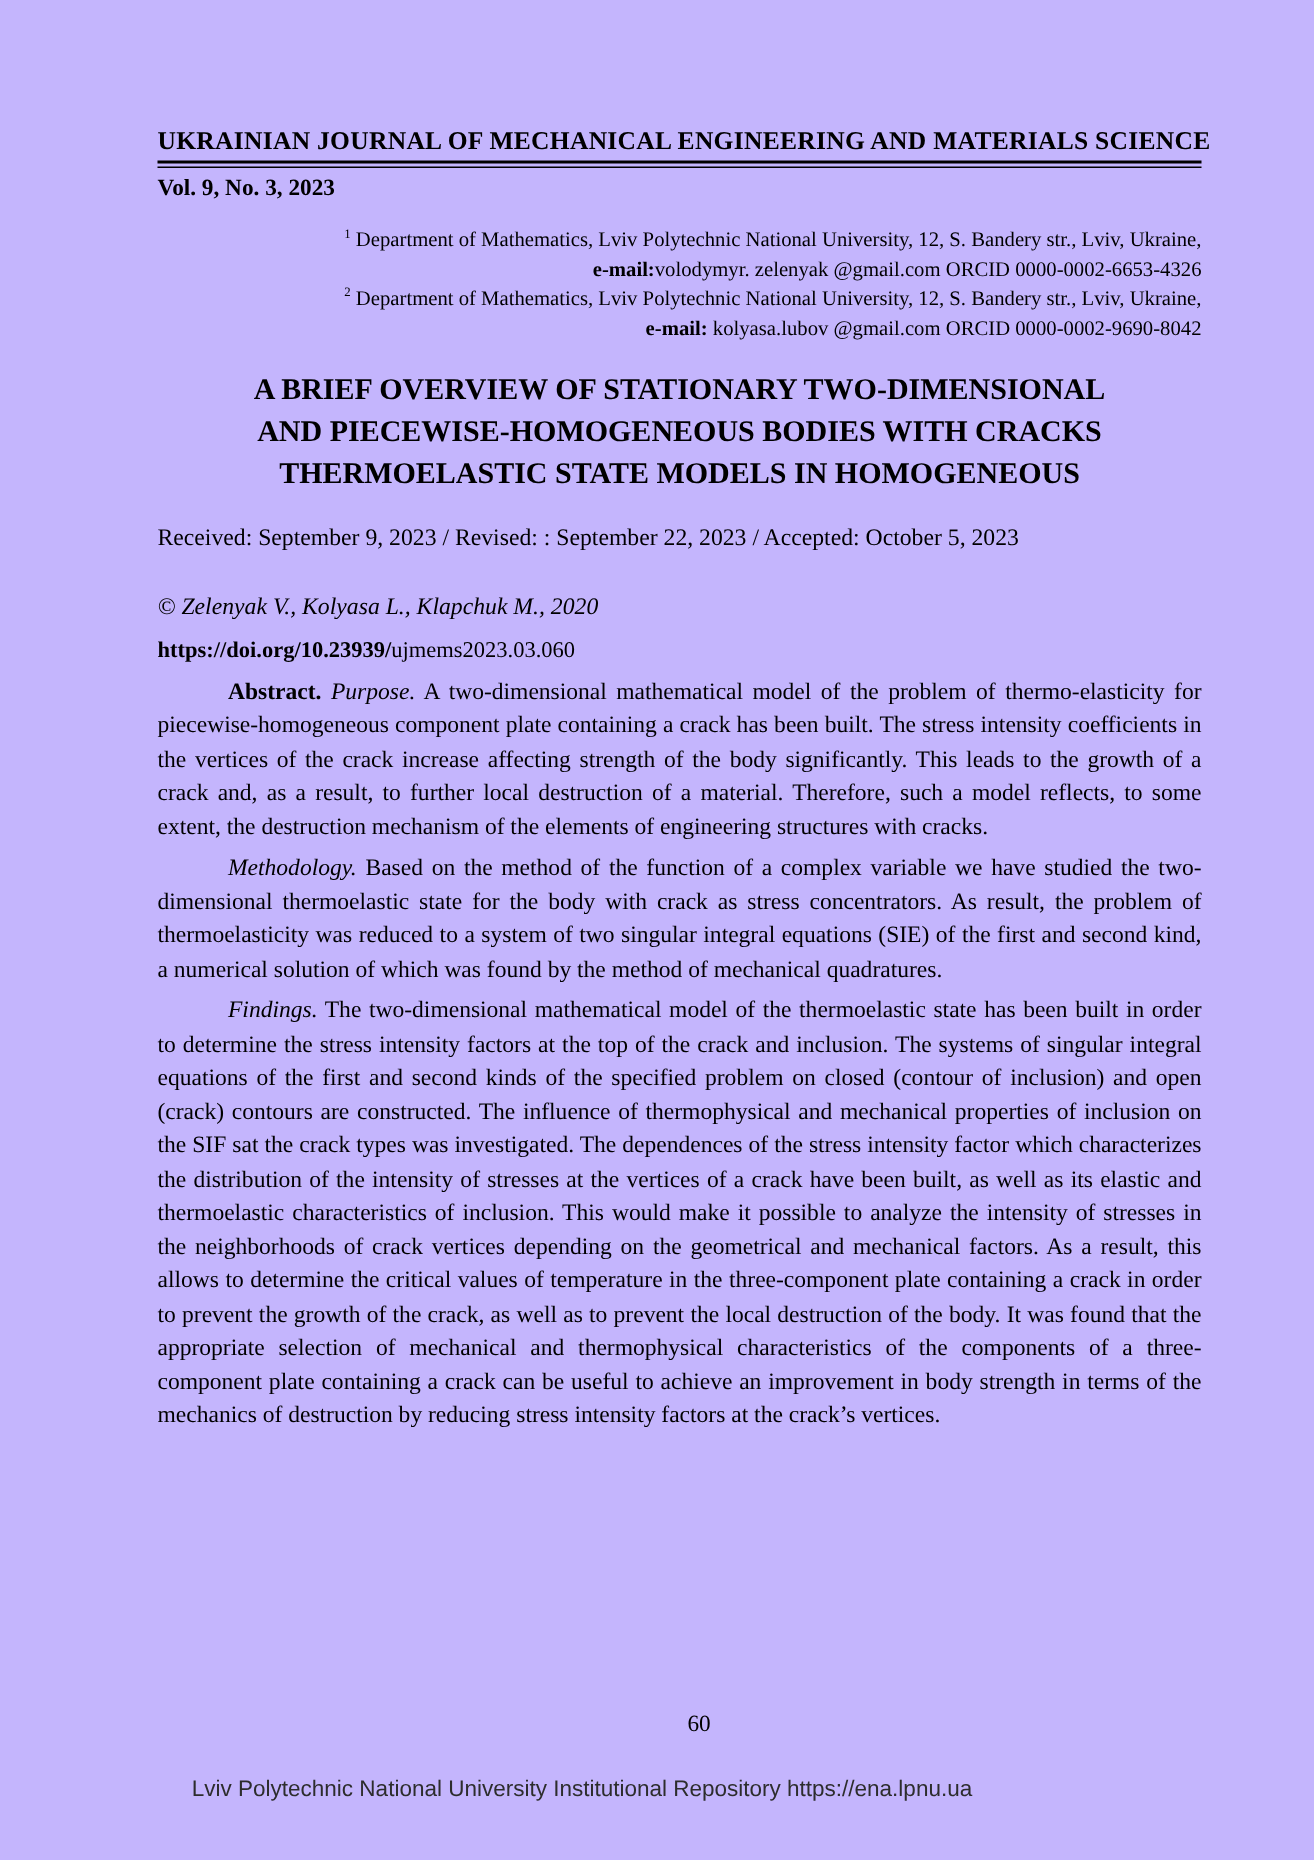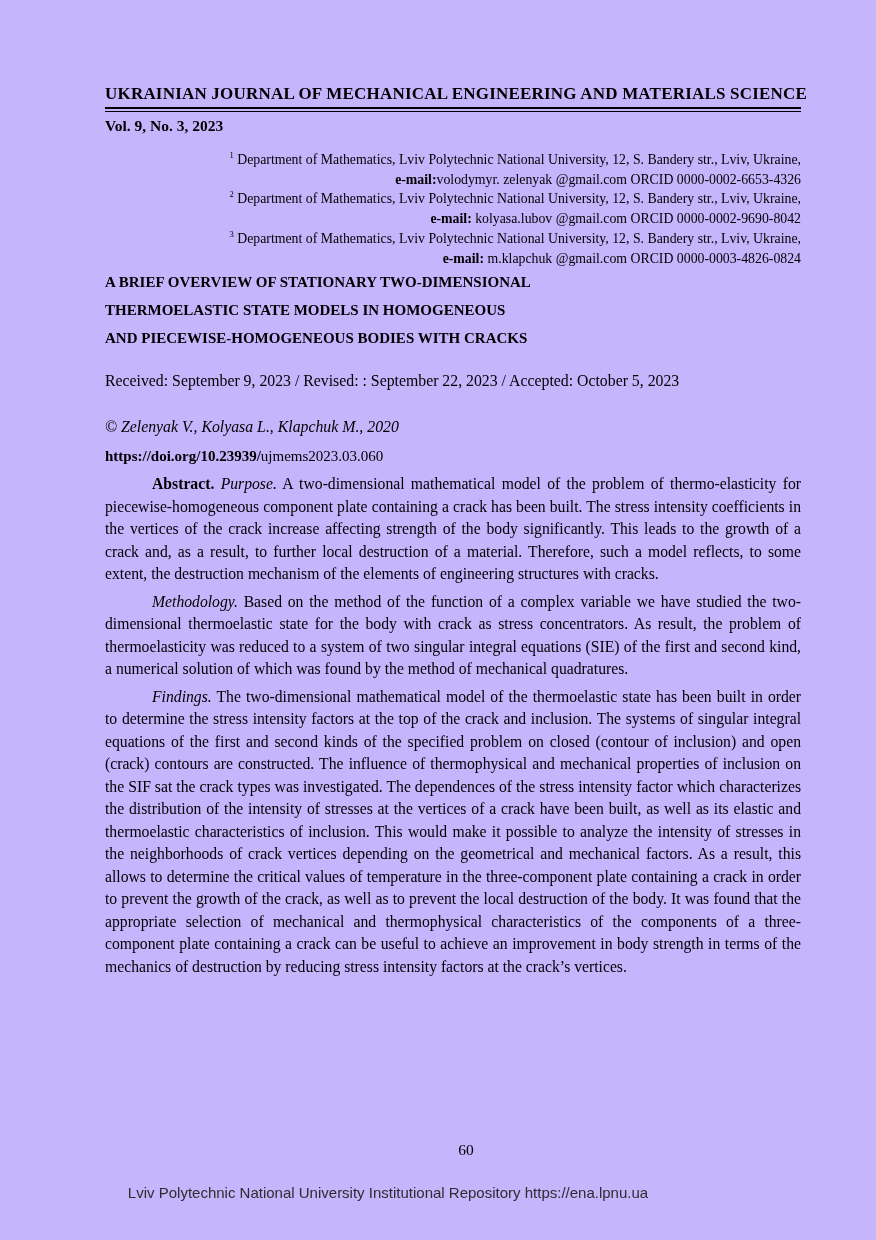--- a/index.html
+++ b/index.html
@@ -46,22 +46,24 @@
     font-size: 16.3px;
   }
   sup { font-size: 0.62em; line-height: 0; }
   .affiliations {
     margin-top: 15px;
     text-align: right;
     font-size: 13.8px;
     line-height: 19.7px;
   }
   .paper-title {
+    margin-top: 17px;
+    text-align: center;
     font-weight: bold;
-    font-size: 15px;
+    font-size: 20px;
     line-height: 28px;
   }
   .dates-line {
     margin-top: 20px;
     font-size: 15.8px;
   }
   .copyright-line {
     margin-top: 28px;
     font-style: italic;
     font-size: 15.8px;
@@ -103,27 +105,26 @@
   <div class="content">
 
     <div class="masthead">UKRAINIAN JOURNAL OF MECHANICAL ENGINEERING AND MATERIALS SCIENCE</div>
     <div class="masthead-rule"></div>
     <div class="vol-line">Vol. 9, No. 3, 2023</div>
 
 
     <div class="affiliations">
       <div><sup>1</sup><span> Department of Mathematics, Lviv Polytechnic National University, 12, S. Bandery str., Lviv, Ukraine,</span><br><b>e-mail:</b><span>volodymyr. zelenyak @gmail.com ORCID 0000-0002-6653-4326</span></div>
       <div><sup>2</sup><span> Department of Mathematics, Lviv Polytechnic National University, 12, S. Bandery str., Lviv, Ukraine,</span><br><b>e-mail:</b><span> kolyasa.lubov @gmail.com ORCID 0000-0002-9690-8042</span></div>
-      <div><sup>3</sup><span> Department of Mathematics, Lviv Polytechnic National University, 12, S. Bandery str., Lviv, Ukraine,</span><br><b>e-mail:</b><span> m.klapchuk @gmail.com ORCID 0000-0003-4826-0824</span></div>
     </div>
 
     <div class="paper-title">
       <div>A BRIEF OVERVIEW OF STATIONARY TWO-DIMENSIONAL</div>
+      <div>AND PIECEWISE-HOMOGENEOUS BODIES WITH CRACKS</div>
       <div>THERMOELASTIC STATE MODELS IN HOMOGENEOUS</div>
-      <div>AND PIECEWISE-HOMOGENEOUS BODIES WITH CRACKS</div>
     </div>
 
     <div class="dates-line">Received: September 9, 2023 / Revised: : September 22, 2023 / Accepted: October 5, 2023</div>
 
     <div class="copyright-line">© Zelenyak V., Kolyasa L., Klapchuk M., 2020</div>
 
     <div class="doi-line"><b>https://doi.org/10.23939/</b><span>ujmems2023.03.060</span></div>
 
     <div class="abstract">
       <p class="body-par"><b>Abstract.</b> <i>Purpose.</i> <span>A two-dimensional mathematical model of the problem of thermo-elasticity for piecewise-homogeneous component plate containing a crack has been built. The stress intensity coefficients in the vertices of the crack increase affecting strength of the body significantly. This leads to the growth of a crack and, as a result, to further local destruction of a material. Therefore, such a model reflects, to some extent, the destruction mechanism of the elements of engineering structures with cracks.</span></p>

